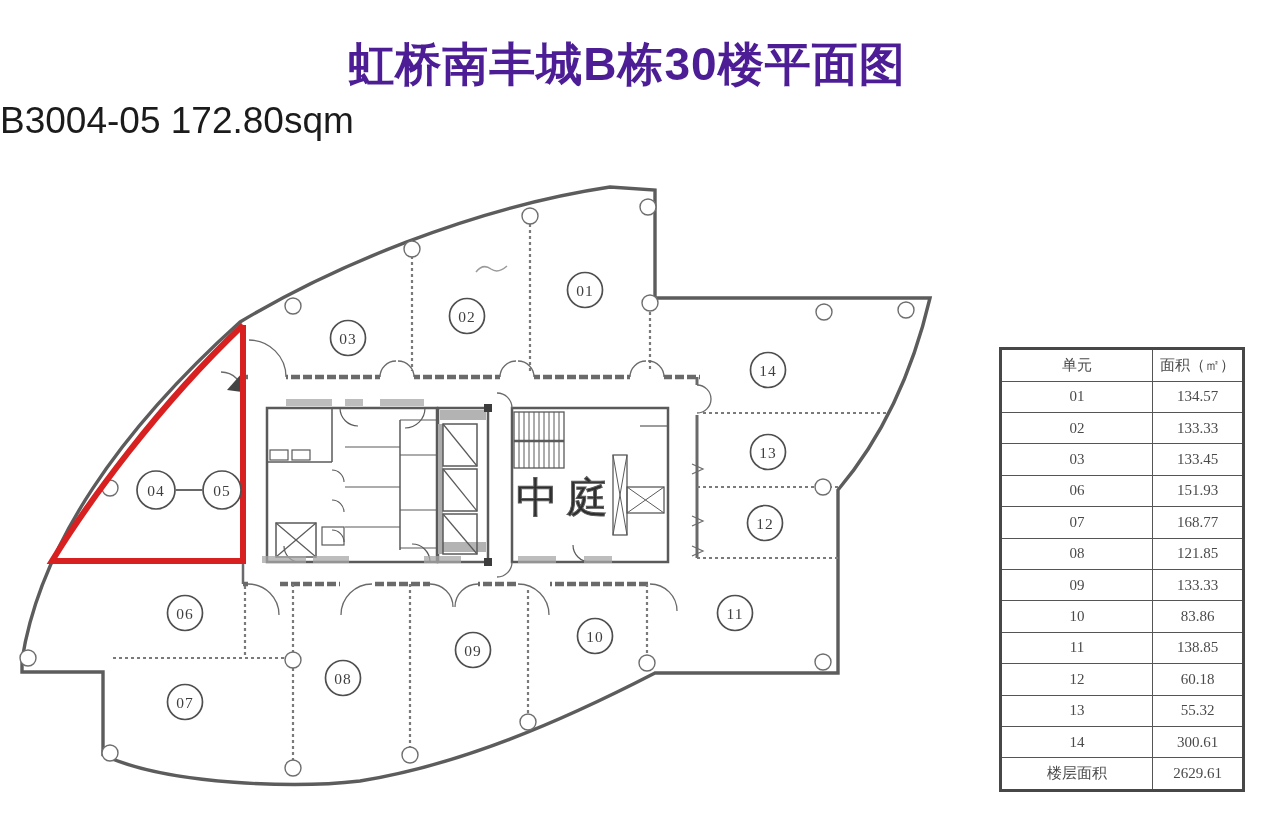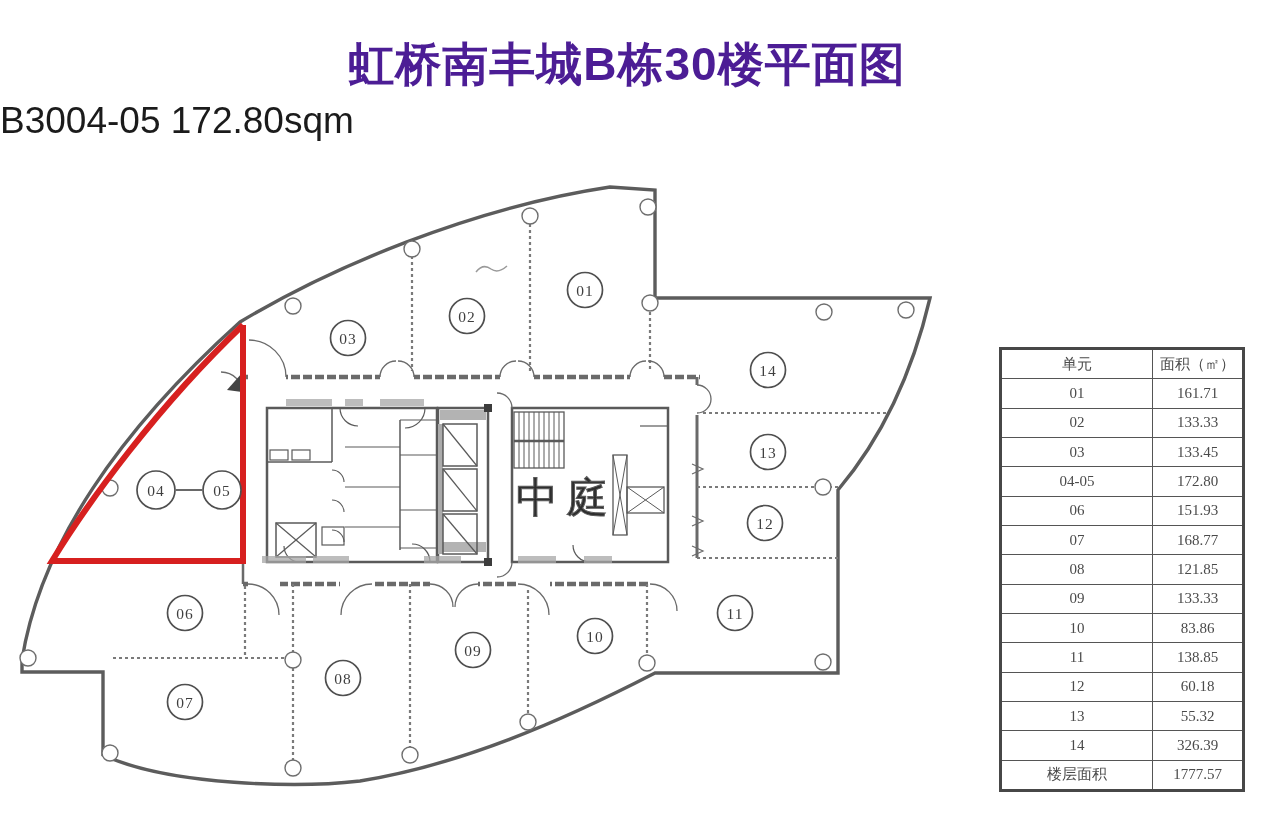--- a/index.html
+++ b/index.html
@@ -238,35 +238,31 @@
   </svg>
 
   <table class="area-table">
     <tbody>
         <tr>
       <th class="col-unit">单元</th>
       <th class="col-area">面积（㎡）</th>
     </tr>
     <tr>
           <td>01</td>
-          <td>161.71</td>
+          <td>134.57</td>
         </tr>
     <tr>
           <td>02</td>
           <td>133.33</td>
         </tr>
     <tr>
           <td>03</td>
           <td>133.45</td>
         </tr>
     <tr>
-          <td>04-05</td>
-          <td>172.80</td>
-        </tr>
-    <tr>
           <td>06</td>
           <td>151.93</td>
         </tr>
     <tr>
           <td>07</td>
           <td>168.77</td>
         </tr>
     <tr>
           <td>08</td>
           <td>121.85</td>
@@ -286,22 +282,22 @@
     <tr>
           <td>12</td>
           <td>60.18</td>
         </tr>
     <tr>
           <td>13</td>
           <td>55.32</td>
         </tr>
     <tr>
           <td>14</td>
-          <td>326.39</td>
+          <td>300.61</td>
         </tr>
     <tr>
           <td>楼层面积</td>
-          <td>1777.57</td>
+          <td>2629.61</td>
         </tr>
   </tbody>
     </table>
 
 </div>
 
 </body></html>

